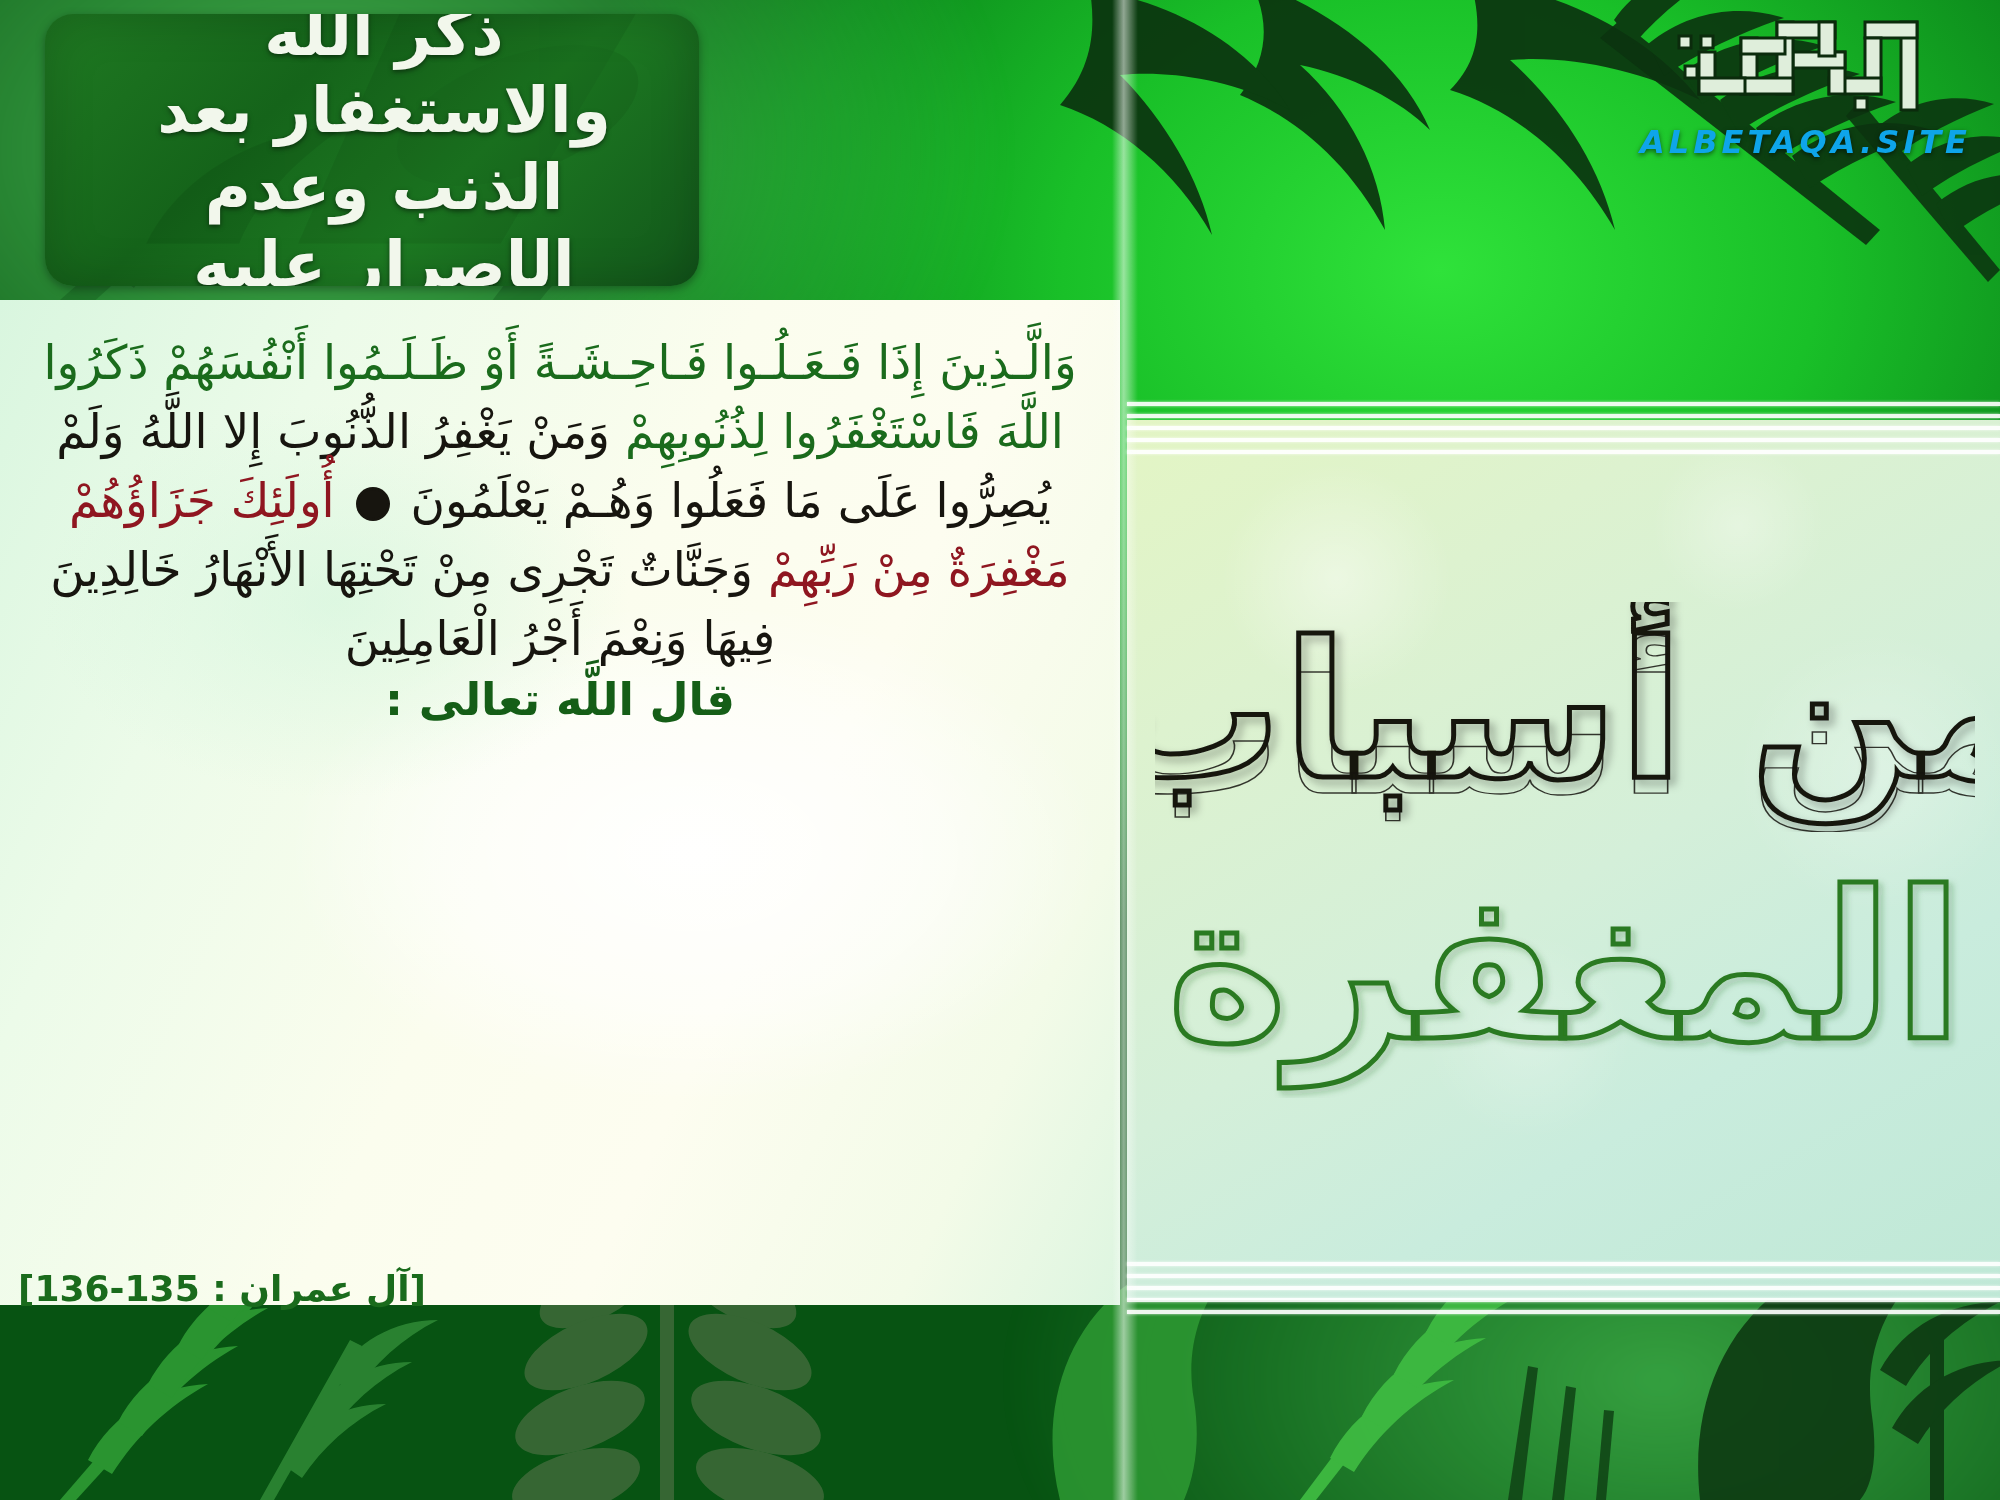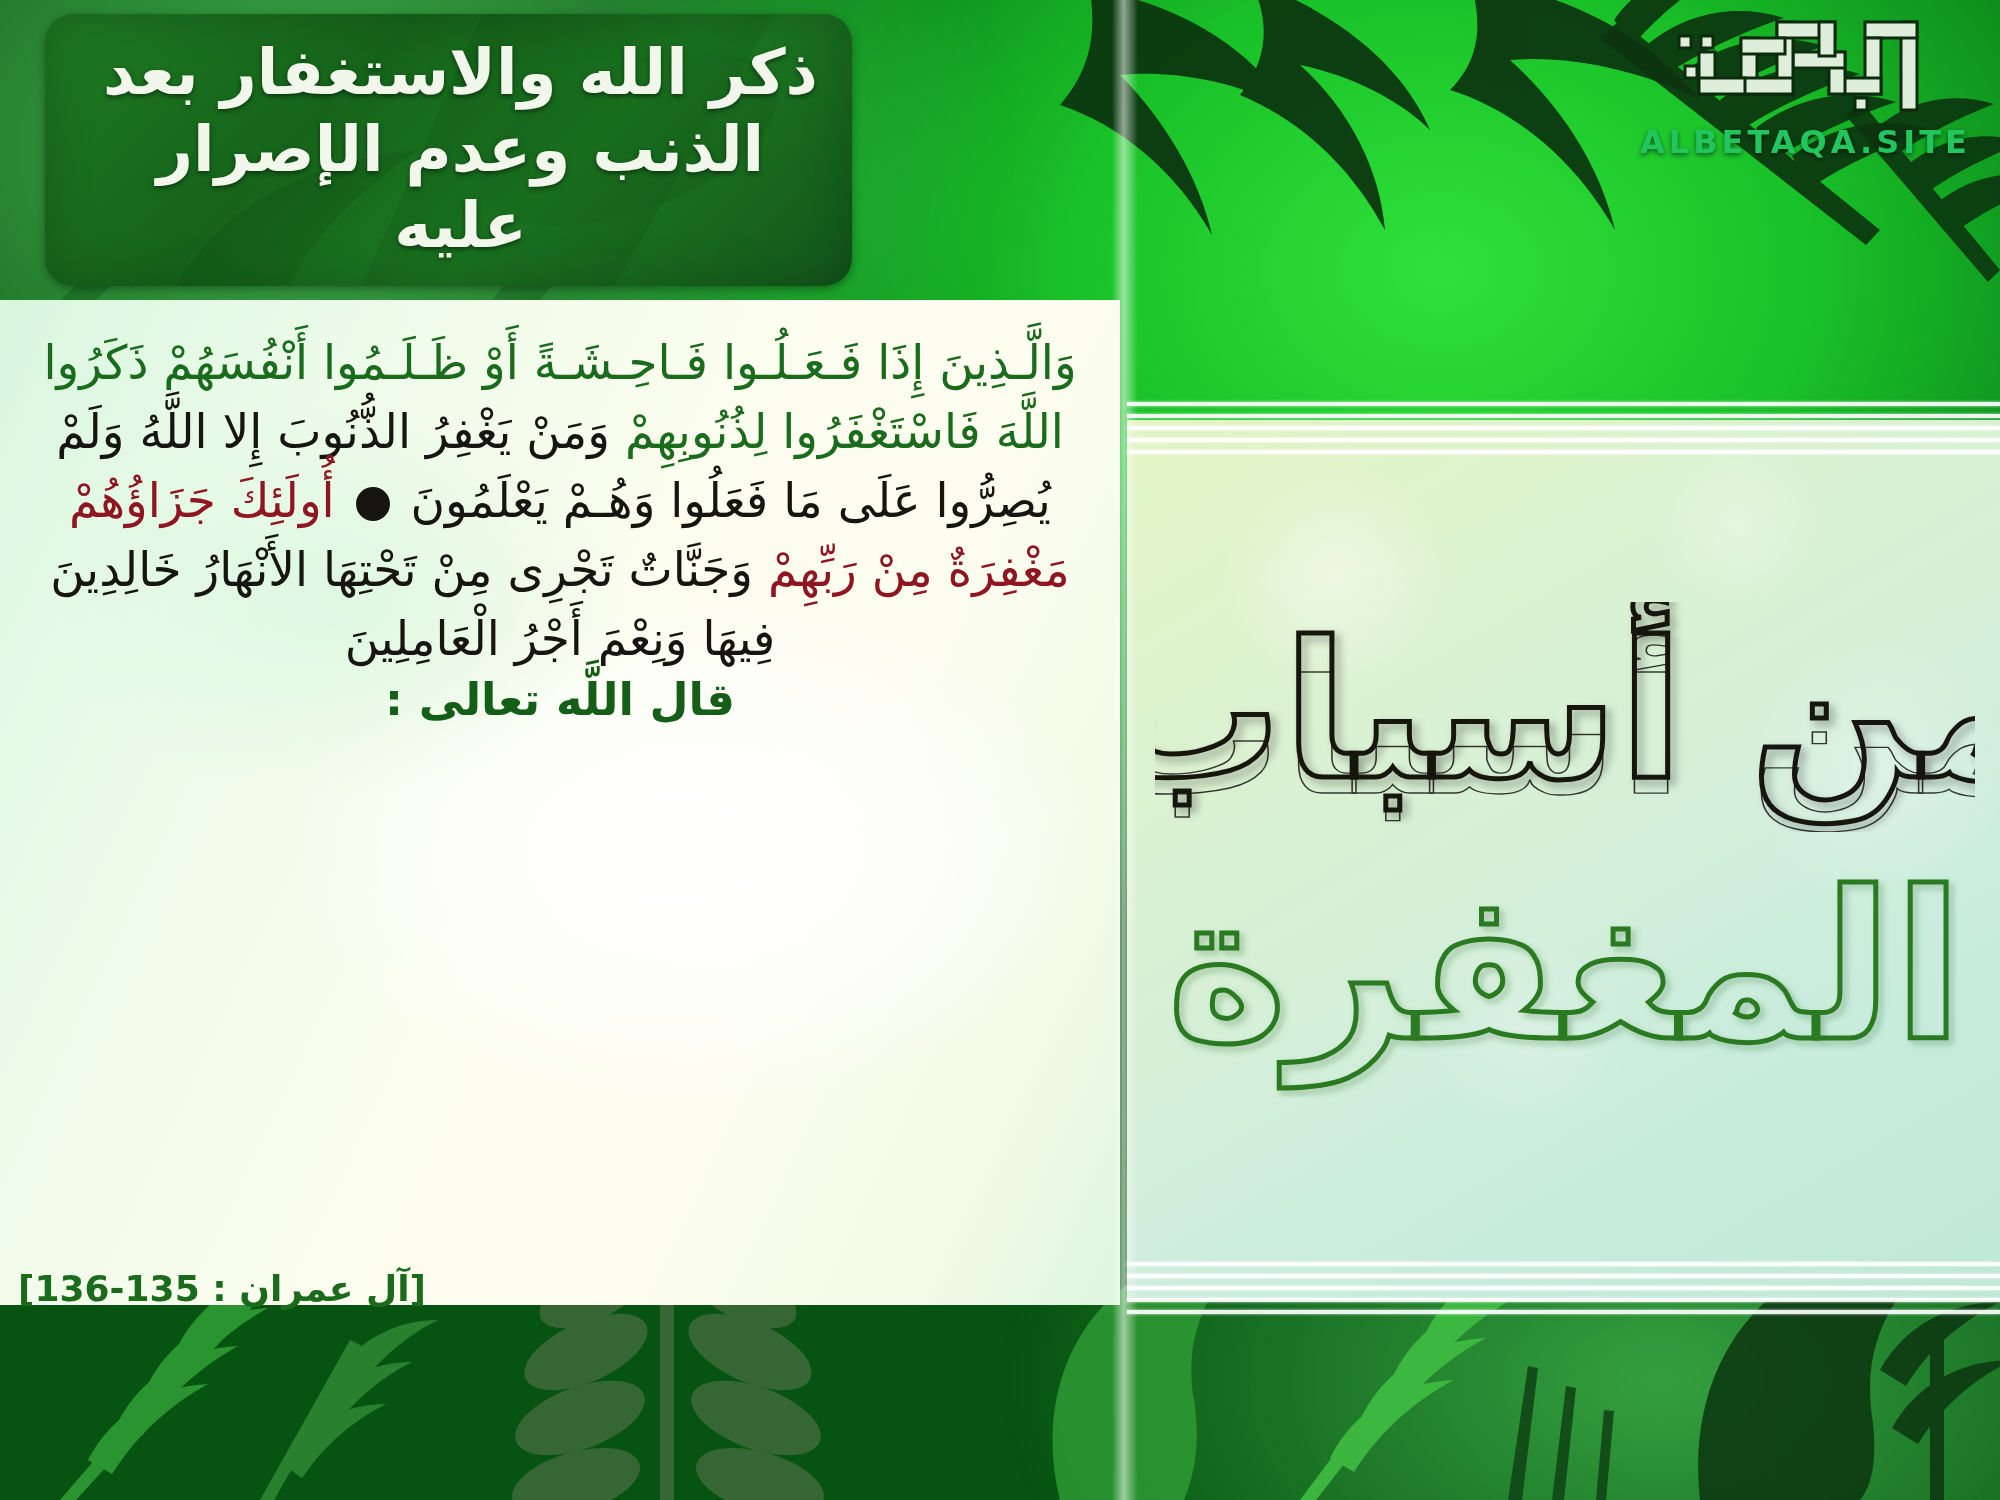--- a/index.html
+++ b/index.html
@@ -41,21 +41,21 @@
       linear-gradient(115deg,#d9f6df 0%,#ecfbe9 22%,#fbfdee 48%,#fdfdf0 66%,#f3fbe8 86%,#ddf5e0 100%);
     overflow:hidden;
   }
   #left-panel::after{
     content:""; position:absolute; inset:0;
     background:radial-gradient(ellipse 420px 280px at 30% 30%, rgba(206,244,218,.55), rgba(255,255,255,0) 70%);
   }
 
   
   #title-banner {
-    position:absolute; left:45px; top:14px; width:807px; height:272px;
+    position:absolute; left:45px; top:14px; width:654px; height:272px;
     border-radius:28px;
     background:linear-gradient(135deg,#1f7a22 0%,#15641a 35%,#1d7a22 62%,#12561a 100%);
     box-shadow:0 3px 10px rgba(0,0,0,.35), inset 0 0 50px rgba(0,0,0,.20);
     display:flex; align-items:center; justify-content:flex-start;
     overflow:hidden; z-index:6;padding-left:24px;
   }
   #title-banner .leafshade{
     position:absolute; inset:0; opacity:.17;
   }
   #title-text {
@@ -66,24 +66,25 @@
     font-family:"DejaVu Sans","Liberation Sans",sans-serif;
   }
 
   
   #logo-block {
     position:absolute; right:30px; top:14px; width:330px; z-index:7;
     text-align:center;
   }
   #logo-mark { width:300px; height:105px; margin:0 auto; display:block; }
   #logo-wordmark {
-    color:#22c55e; font-size:32px; font-weight:bold; letter-spacing:4px;
+    color:#0ea5e9; font-size:32px; font-weight:bold; letter-spacing:4px;
     margin-top:4px; direction:ltr;
     text-shadow:0 2px 5px rgba(0,0,0,.55);
     font-family:"DejaVu Sans","Liberation Sans",sans-serif;
+    font-style:italic;
   }
 
   
   #quran-wrap {
     position:absolute; left:0; top:300px; width:1120px; height:1005px;
     padding:28px 34px 0 34px; z-index:5;
   }
   #said-allah {
     text-align:center; color:#155e17; font-size:45px; font-weight:bold;
     margin-bottom:6px; letter-spacing:.5px;

